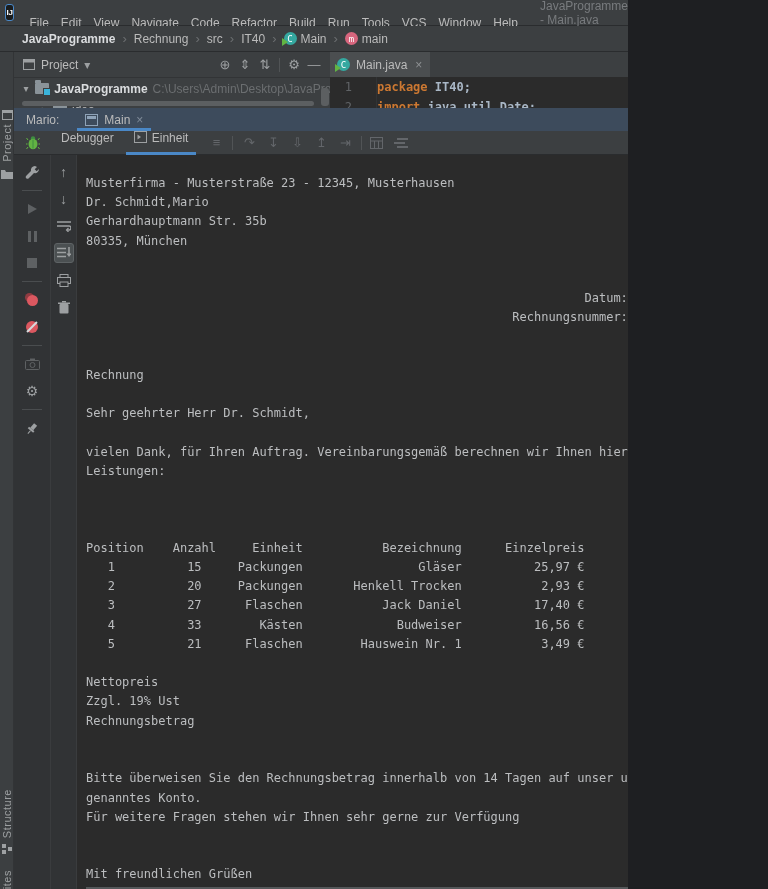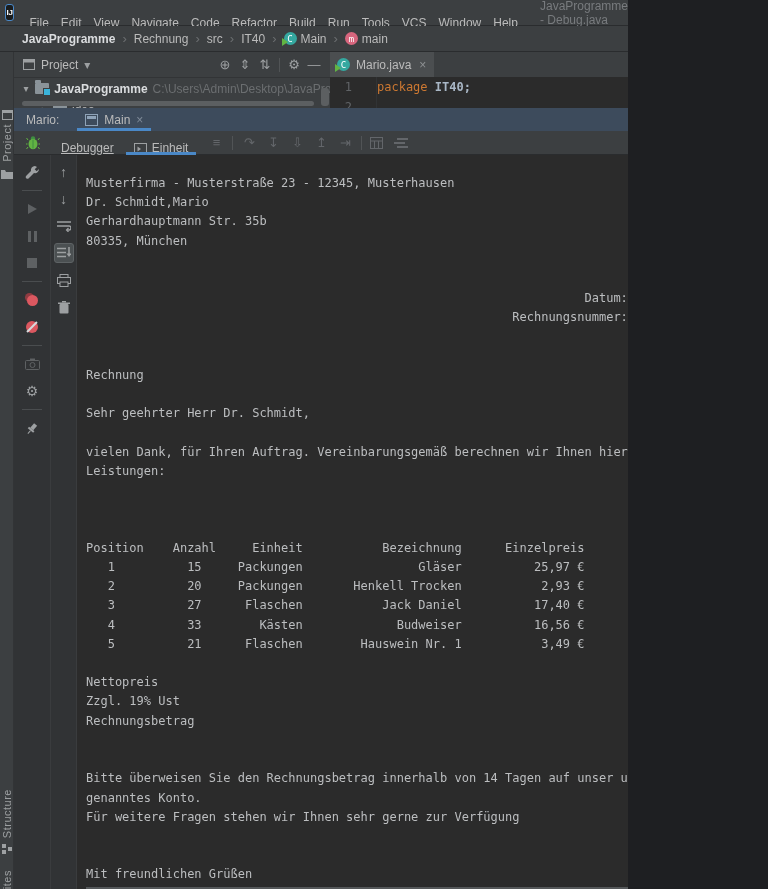--- a/index.html
+++ b/index.html
@@ -69,33 +69,33 @@
   
   .editor { position:absolute; top:52px; left:330px; right:0; height:56px; background:#2B2B2B; overflow:hidden; }
   .tabbar { height:25px; background:#3C3F41; display:flex; }
   .tab { display:flex; align-items:center; gap:6px; padding:0 8px 0 7px; background:#4B4E50; color:#BBBBBB; }
   .tab .close { color:#8E9193; font-size:12px; margin-left:2px; }
   .ed-content { position:relative; font-family:"DejaVu Sans Mono",monospace; font-size:12px; line-height:20px; }
   .ed-content::before { content:""; position:absolute; left:46px; top:0; height:100px; border-left:1px solid #313335; }
   .code-line { display:flex; }
   .gutter { width:34px; text-align:right; padding-right:12px; color:#606366; flex:none; }
   .code { padding-left:13px; white-space:pre; }
-  .tok-kw { color:#CC7832; }
+  .tok-kw { color:#CC7832;font-weight:bold; }
   .tok-pl { color:#A9B7C6;font-weight:bold; }
   
   .debug { position:absolute; top:108px; left:14px; right:0; bottom:0; background:#2B2B2B; }
   .dbg-header { height:23px; background:#3D4B5C; display:flex; align-items:center; }
   .dbg-label { margin-left:12px; color:#BBBBBB; }
   .session-tab { position:relative; height:23px; display:flex; align-items:center; gap:6px;
     margin-left:18px; padding:0 8px; color:#BBBBBB; }
   .session-tab::after { content:""; position:absolute; left:0; right:0; bottom:0; height:3px; background:#4A88C7; }
   .session-tab .close { color:#7F8B99; }
   .dbg-tabrow { height:24px; background:#3C3F41; border-bottom:1px solid #2A2C2E;
     display:flex; align-items:center; }
-  .dtab { position:relative; height:24px; display:flex; align-items:flex-end; gap:5px; padding:0 10px; color:#BBBBBB;text-decoration:underline; }
+  .dtab { position:relative; height:24px; display:flex; align-items:flex-start; gap:5px; padding:0 10px; color:#BBBBBB; }
   .dtab.selected::after { content:""; position:absolute; left:2px; right:2px; bottom:0; height:3px; background:#4A88C7; }
   .trow-icons { display:flex; align-items:center; gap:8px; margin-left:10px; color:#63666A; }
   .trow-icons .ti { width:16px; text-align:center; font-size:13px; }
   .vsep { width:1px; height:14px; background:#515456; }
   .bug-slot { width:37px; display:flex; justify-content:center; }
   
   .dbg-body { position:absolute; top:47px; left:0; right:0; bottom:0; }
   .dbg-toolbar { position:absolute; top:0; bottom:0; left:0; width:37px; background:#313335;
     border-right:1px solid #3A3C3E; display:flex; flex-direction:column; align-items:center; padding-top:7px; }
   .con-toolbar { position:absolute; top:0; bottom:0; left:37px; width:26px; background:#313335;
@@ -135,21 +135,21 @@
         <span class="menu-item"><u>N</u><span>a</span><span>v</span><span>i</span><span>g</span><span>a</span><span>t</span><span>e</span></span>
         <span class="menu-item"><u>C</u><span>o</span><span>d</span><span>e</span></span>
         <span class="menu-item"><u>R</u><span>e</span><span>f</span><span>a</span><span>c</span><span>t</span><span>o</span><span>r</span></span>
         <span class="menu-item"><u>B</u><span>u</span><span>i</span><span>l</span><span>d</span></span>
         <span class="menu-item"><span>R</span><u>u</u><span>n</span></span>
         <span class="menu-item"><u>T</u><span>o</span><span>o</span><span>l</span><span>s</span></span>
         <span class="menu-item"><span>V</span><span>C</span><u>S</u></span>
         <span class="menu-item"><u>W</u><span>i</span><span>n</span><span>d</span><span>o</span><span>w</span></span>
         <span class="menu-item"><u>H</u><span>e</span><span>l</span><span>p</span></span>
       </nav>
-    <span class="win-title">JavaProgramme - Debug.java</span>
+    <span class="win-title">JavaProgramme - Main.java</span>
   </header>
 
   <div class="crumbbar" id="breadcrumbs">
       <span class="crumb bold">
         <span>JavaProgramme</span>
       </span>
       <span class="crumb-sep">›</span>
       <span class="crumb">
         <span>Rechnung</span>
       </span>
@@ -230,31 +230,32 @@
       <span class="tree-name">idea</span>
     </div>
     <div class="hscroll"></div>
     <div class="vscroll"></div>
   </div>
 
   <div class="editor">
     <div class="tabbar">
       <div class="tab">
         <span class="cicon class-run">C</span>
-        <span>Mario.java</span>
+        <span>Main.java</span>
         <span class="close">×</span>
       </div>
     </div>
     <div class="ed-content" id="editor-lines">
         <div class="code-line">
           <span class="gutter">1</span>
           <span class="code"><span class="tok-kw">package</span><span class="tok-pl"> IT40;</span></span>
         </div>
         <div class="code-line">
           <span class="gutter">2</span>
+          <span class="code"><span class="tok-kw">import</span><span class="tok-pl"> java.util.Date;</span></span>
         </div>
       </div>
   </div>
 
   <div class="debug">
     <div class="dbg-header">
       <span class="dbg-label">Mario:</span>
       <span class="session-tab">
         <span>
           <svg width="13" height="12" viewBox="0 0 13 12">

